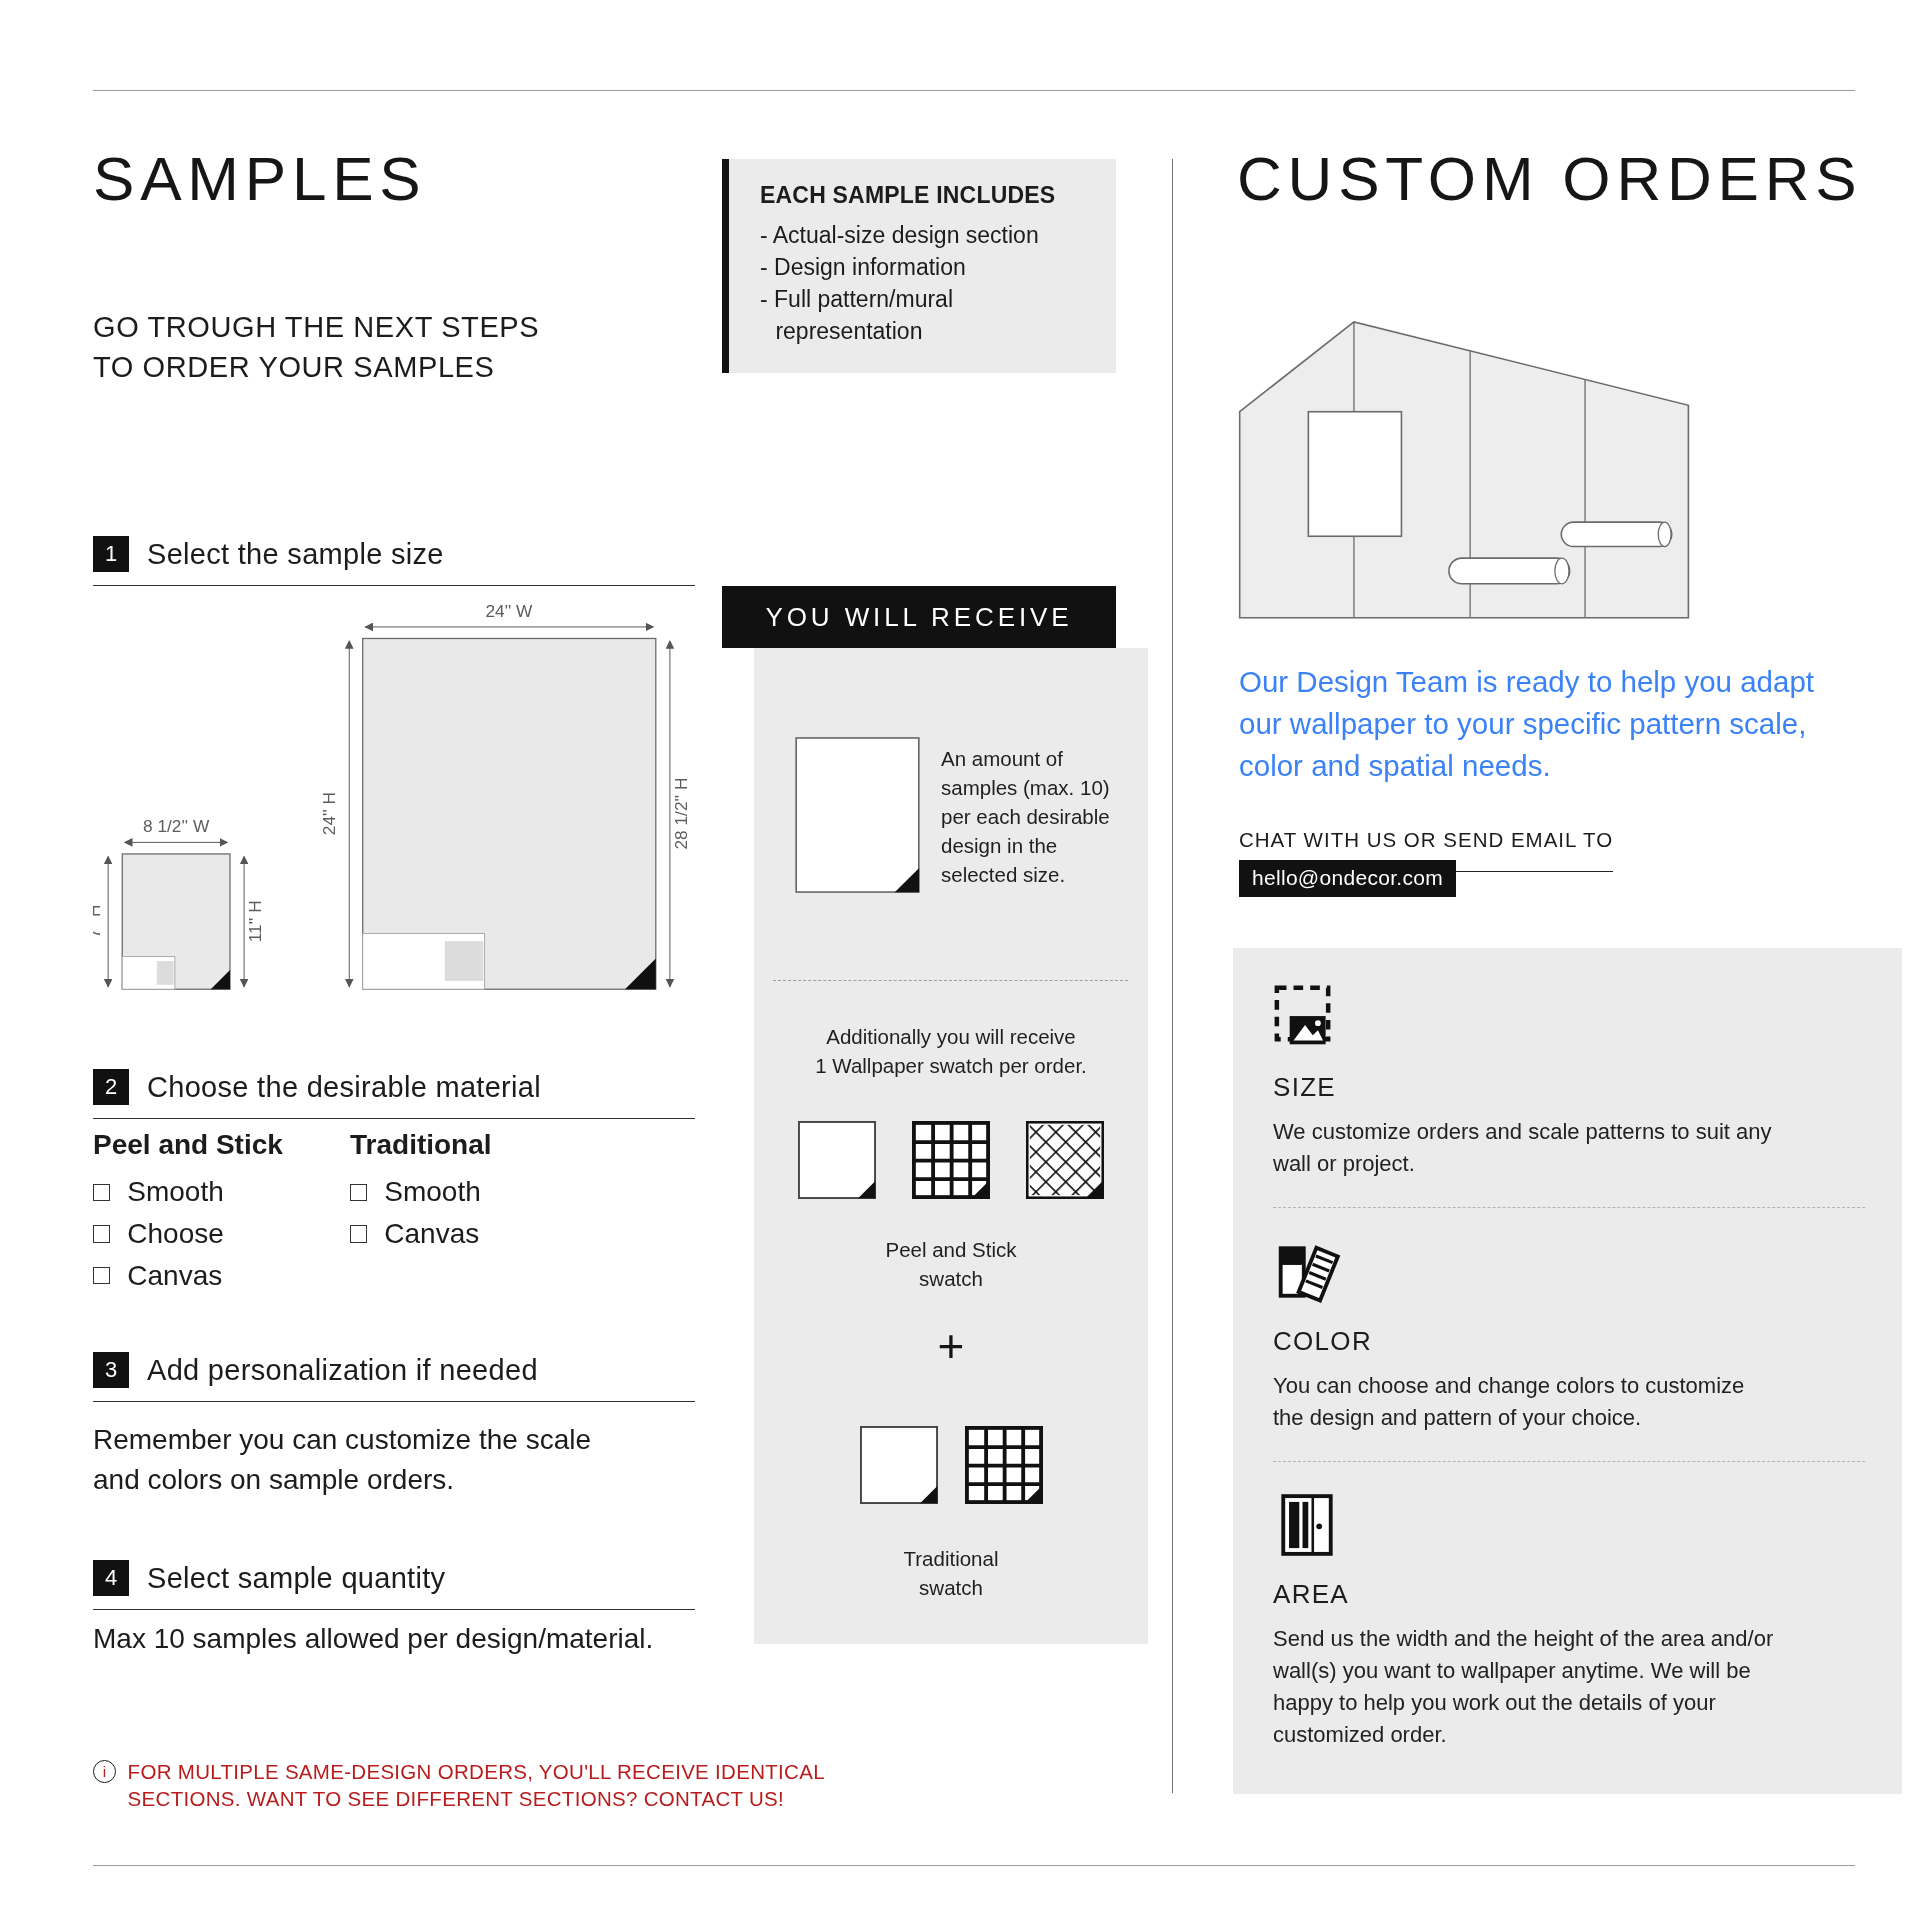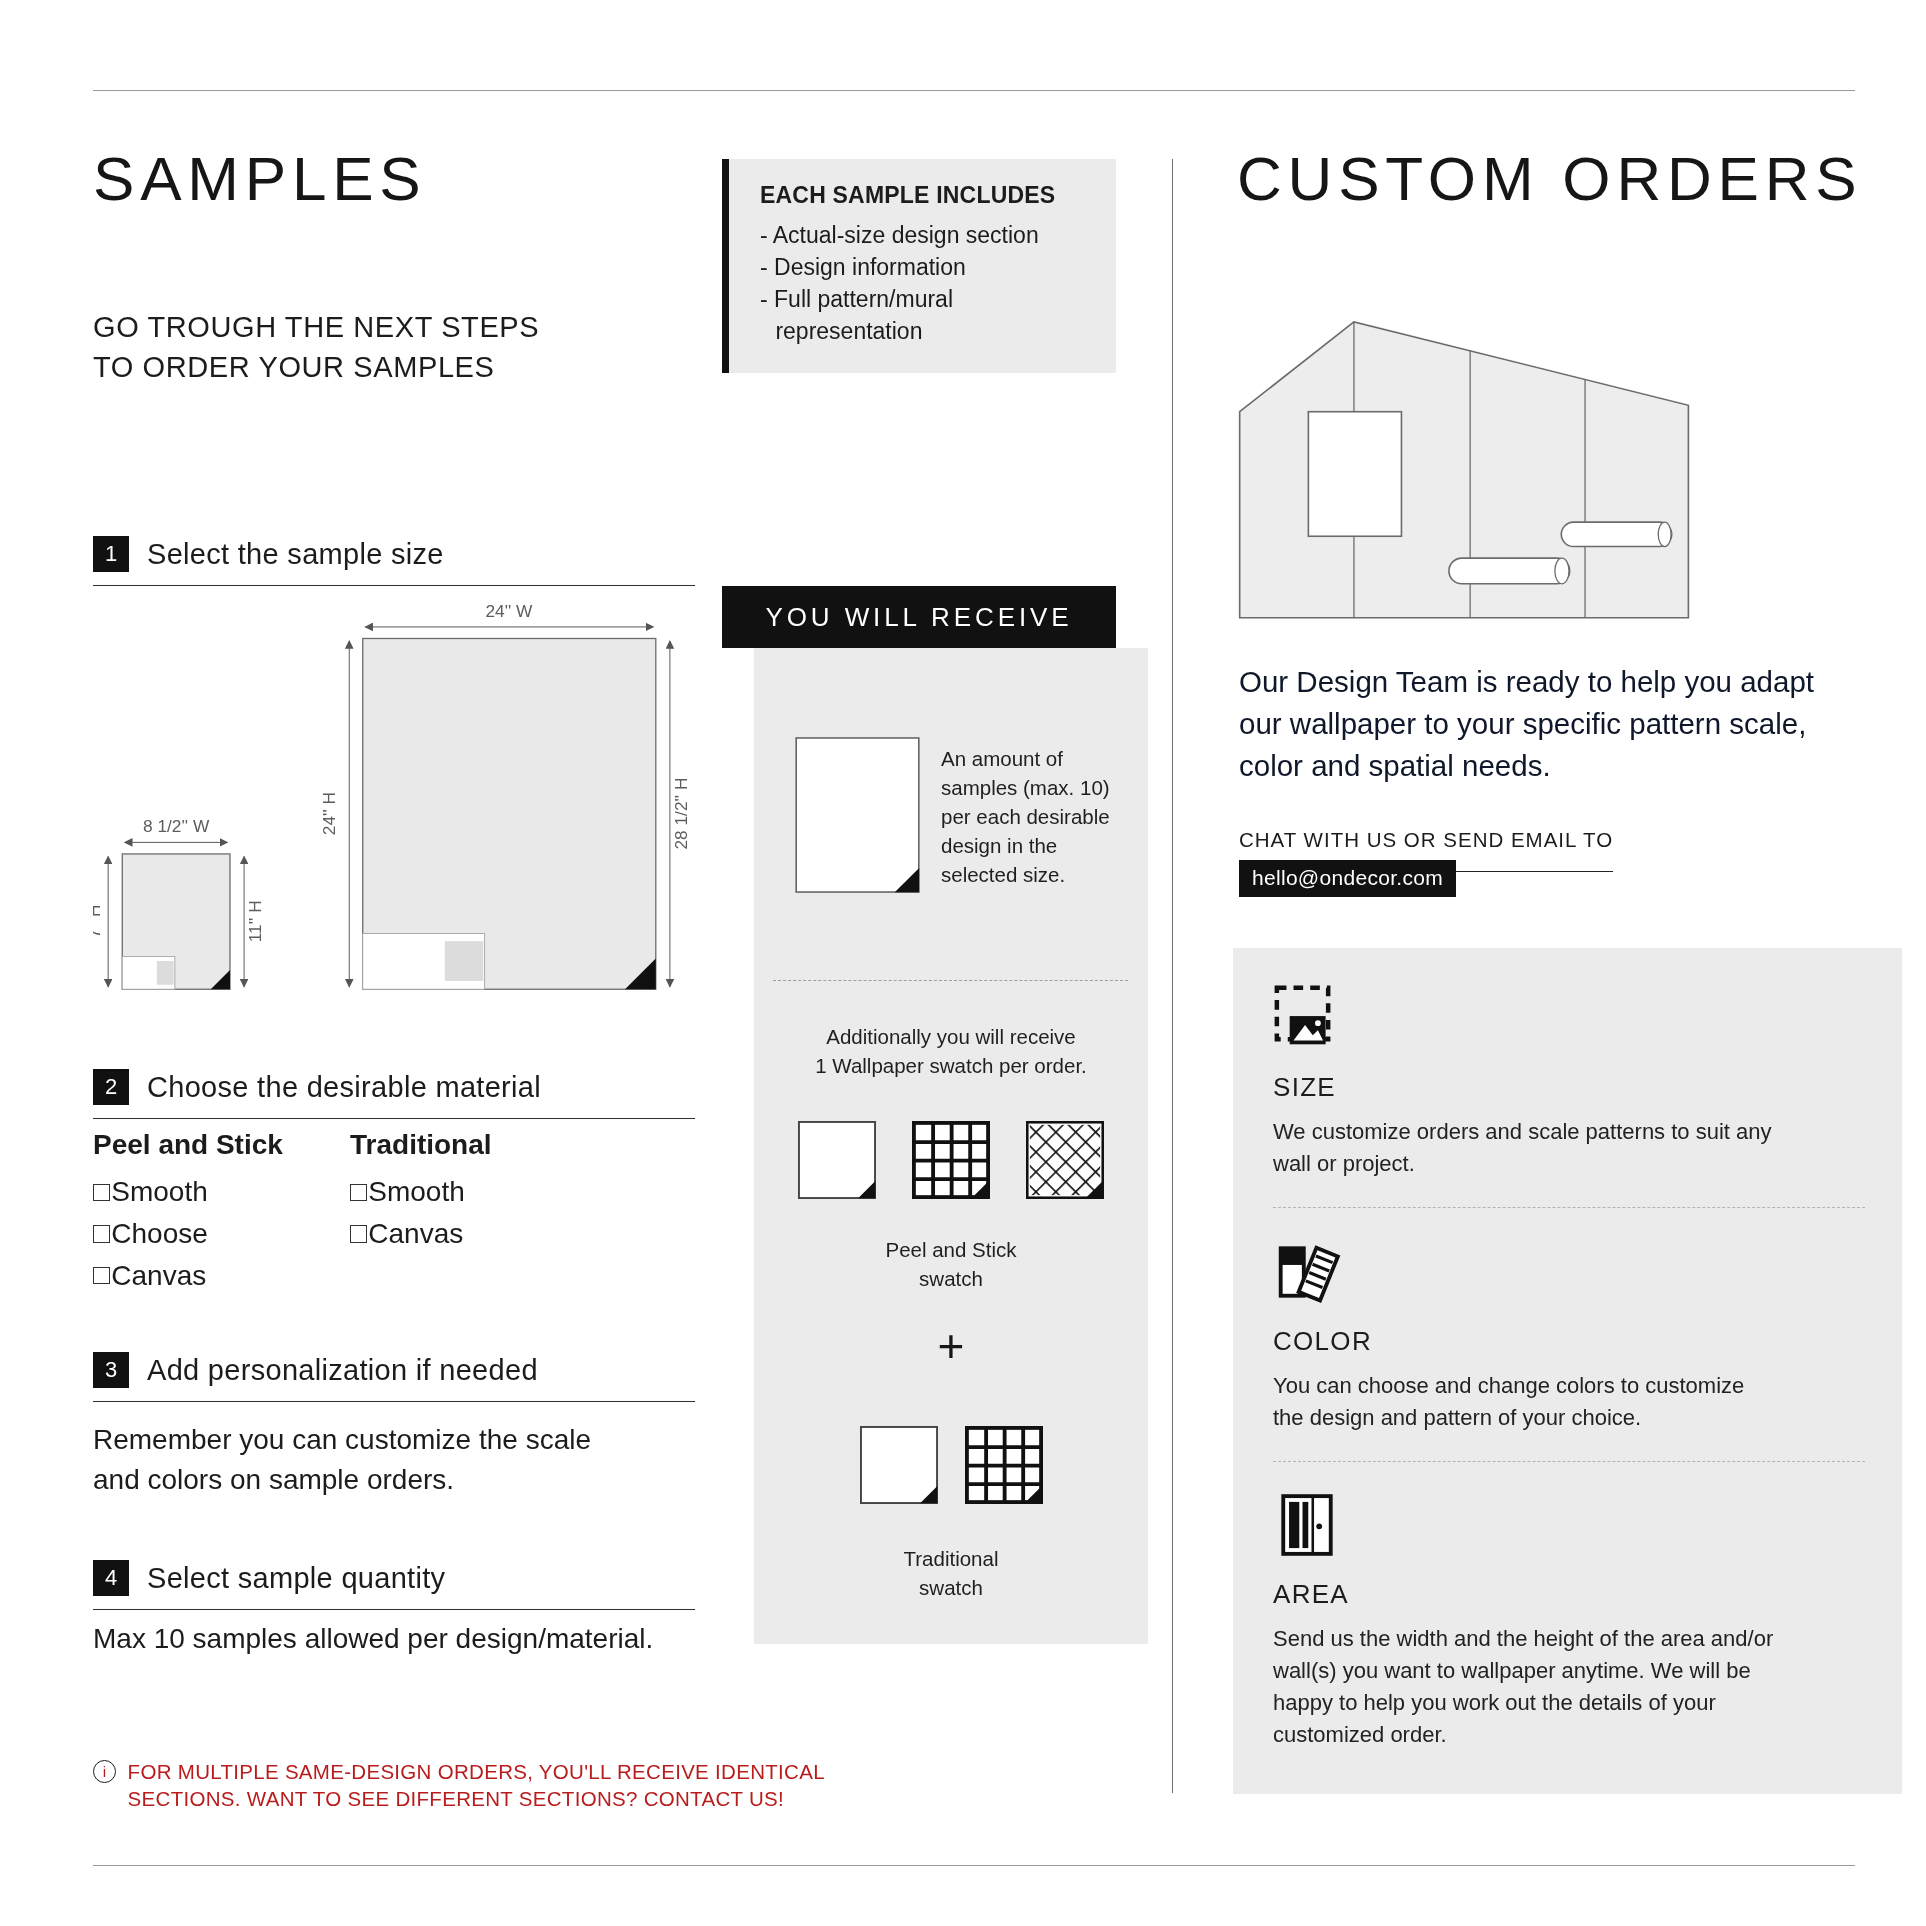--- a/index.html
+++ b/index.html
@@ -9,21 +9,21 @@
   .hrule{position:absolute;left:93px;width:1762px;border-top:1.3px solid #9a9a9a}
   .vrule{position:absolute;left:1172px;top:159px;height:1634px;border-left:1.3px solid #707070}
   .big-title{font-size:62px;font-weight:500;letter-spacing:5.8px;color:#161616;white-space:nowrap}
   .intro{font-size:29px;line-height:40px;letter-spacing:0.6px}
   .step{display:flex;align-items:center;gap:18px;width:602px;border-bottom:1.3px solid #2f2f2f;padding-bottom:13px}
   .step-num{width:36px;height:36px;background:#111;color:#fff;display:flex;align-items:center;justify-content:center;font-size:22px;flex:0 0 36px}
   .step-label{font-size:29px;letter-spacing:0.3px}
   .mat-wrap{display:flex}
   .mat-col1{width:257px}
   .mat-title{font-size:28px;font-weight:700;margin-bottom:15.4px}
-  .opt{display:flex;align-items:center;gap:1px;font-size:28px;margin-bottom:9.6px}
+  .opt{display:flex;align-items:center;gap:17px;font-size:28px;margin-bottom:9.6px}
   .cb{width:17.3px;height:17.3px;border:1.9px solid #333;flex:0 0 17.3px;background:#fff}
   .note{font-size:28px;line-height:40px}
   .foot{display:flex;gap:11.6px;font-size:20.5px;line-height:27px;letter-spacing:0.3px;color:#b91c1c}
   .info-i{width:23px;height:23px;border:1.6px solid #1c1c1c;border-radius:50%;flex:0 0 23px;display:flex;align-items:center;justify-content:center;font-size:15.4px;margin-top:1.9px}
   .info-i::after{content:"i"}
   .includes-box{background:#ebebeb;border-left:7px solid #111;padding:23px 22px 0 31px}
   .includes-box h3{font-size:23px;font-weight:700;margin-bottom:10.3px;letter-spacing:0.2px}
   .inc-item{font-size:23px;line-height:32px;padding-left:15.4px;text-indent:-15.4px}
   .receive-bar{background:#111;color:#fff;display:flex;align-items:center;justify-content:center;font-size:26px;letter-spacing:3.9px;white-space:nowrap}
   .receive-panel{background:#ebebeb}
@@ -31,21 +31,21 @@
   .small-note{font-size:20.5px;line-height:29px;color:#1f1f1f}
   .dash{border-top:1.3px dashed #9e9e9e}
   .swatch-row{display:flex;justify-content:center;width:100%}
   .plus{font-size:46px;font-weight:300;color:#161616}
   .contact-label{font-size:20.5px;letter-spacing:1px;border-bottom:1.3px solid #222;padding-bottom:19px;display:inline-block}
   .email-badge{display:inline-block;background:#111;color:#fff;font-size:21px;padding:6.4px 13px;letter-spacing:0.3px;cursor:pointer}
   .features{background:#ebebeb;padding:36px 37px 0 40px}
   .feature h4{font-size:26px;font-weight:500;letter-spacing:1.3px;margin:18px 0 13px}
   .feature p{font-size:22px;line-height:32px;max-width:507px;color:#222}
   .fdivider{border-top:1.3px dashed #b3b3b3;margin:27px 0 29.5px}
-  .cintro{font-size:29.5px;line-height:42px;color:#0f172a;max-width:597px}
+  .cintro{font-size:29.5px;line-height:42px;color:#3b82f6;max-width:597px}
   svg text{font-family:"Liberation Sans","DejaVu Sans",sans-serif}
 </style>
 </head>
 <body>
 
 <main class="page">
 
   <svg width="0" height="0" style="position:absolute" aria-hidden="true">
     <defs>
       <pattern id="xhatch" width="22" height="22" patternUnits="userSpaceOnUse" patternTransform="rotate(45)">

